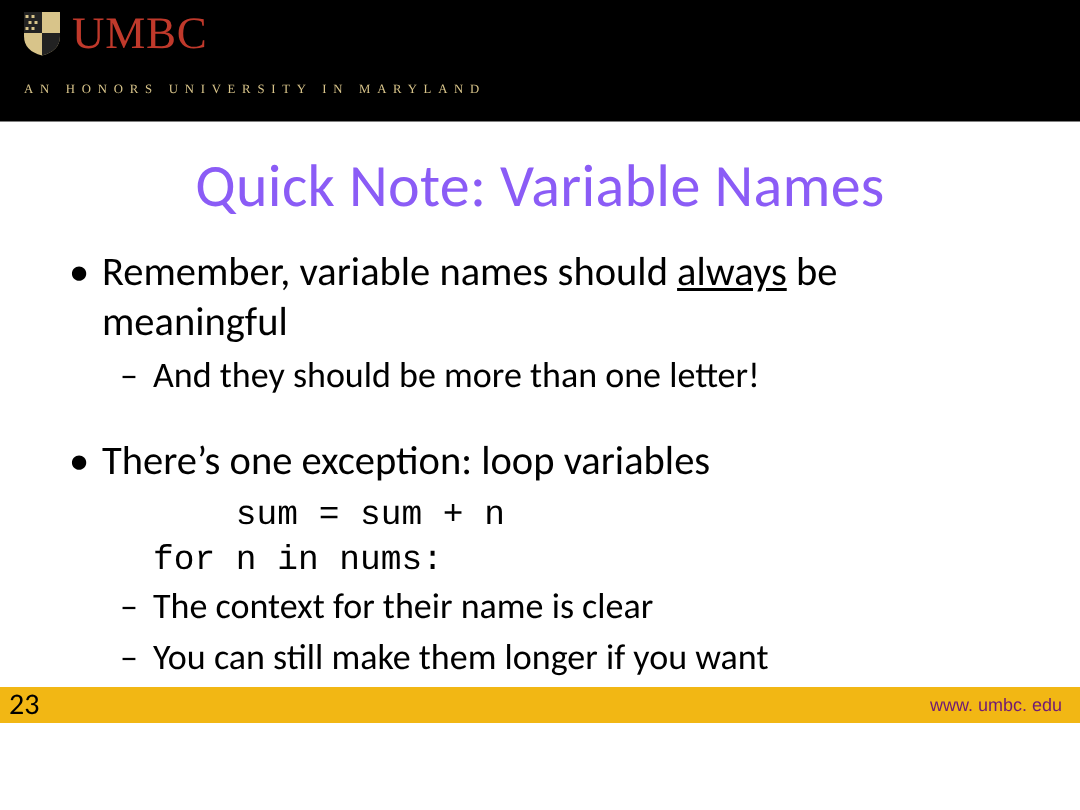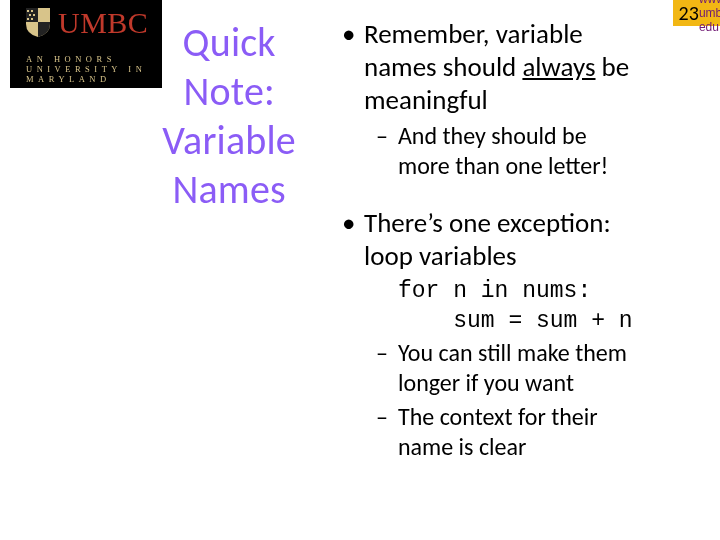--- a/index.html
+++ b/index.html
@@ -1,17 +1,17 @@
 <!DOCTYPE html>
 <html><head>
 <meta charset="utf-8">
 <style>
   * { margin: 0; padding: 0; box-sizing: border-box; }
   html, body { width: 720px; height: 540px; font-family: Calibri, Arial, sans-serif; background: #fff; overflow: hidden; }
-  .slide { width: 720px; height: 540px; position: relative; display: flex; flex-direction: row; padding-left: 10px; }
+  .slide { width: 720px; height: 482px; position: relative; display: flex; flex-direction: column; }
   .header { background: #000; height: 88px; width: 100%; padding: 6px 14px 0 14px; }
   .logo-row { display: flex; align-items: flex-end; }
   .shield {
     width: 28px; height: 32px; position: relative; margin-right: 6px;
   }
   .shield svg { display: block; }
   .wordmark { font-family: Georgia, 'Times New Roman', serif; font-size: 30px; font-weight: 400; color: #c0392b; letter-spacing: 0.5px; line-height: 1; }
   .tagline { font-family: Georgia, 'Times New Roman', serif; font-size: 8.5px; color: #d8c48a; letter-spacing: 4.5px; margin-top: 16px; margin-left: 2px; }
   .title { font-size: 40px; color: #8b5cf6; text-align: center; margin-top: 18px; font-weight: 400; letter-spacing: 0.2px; }
   .content { flex: 1; padding: 18px 40px 0 40px; color: #000; }
@@ -56,25 +56,25 @@
   <div class="content">
     <div class="b1">
       <span>Remember, variable names should </span><span class="underline">always</span><span> be meaningful</span>
     </div>
     <div class="b2"><span>And they should be more than one letter!</span></div>
 
     <div class="spacer"></div>
 
     <div class="b1"><span>There’s one exception: loop variables</span></div>
 
+    <div class="code">    sum = sum + n</div>
     <div class="code">for n in nums:</div>
-    <div class="code">    sum = sum + n</div>
 
+    <div class="b2"><span>The context for their name is clear</span></div>
     <div class="b2"><span>You can still make them longer if you want</span></div>
-    <div class="b2"><span>The context for their name is clear</span></div>
   </div>
 
   <div class="footer">
     <span class="slidenum">23</span>
     <span class="url">www. umbc. edu</span>
   </div>
 
 </div>
 
 </body></html>

